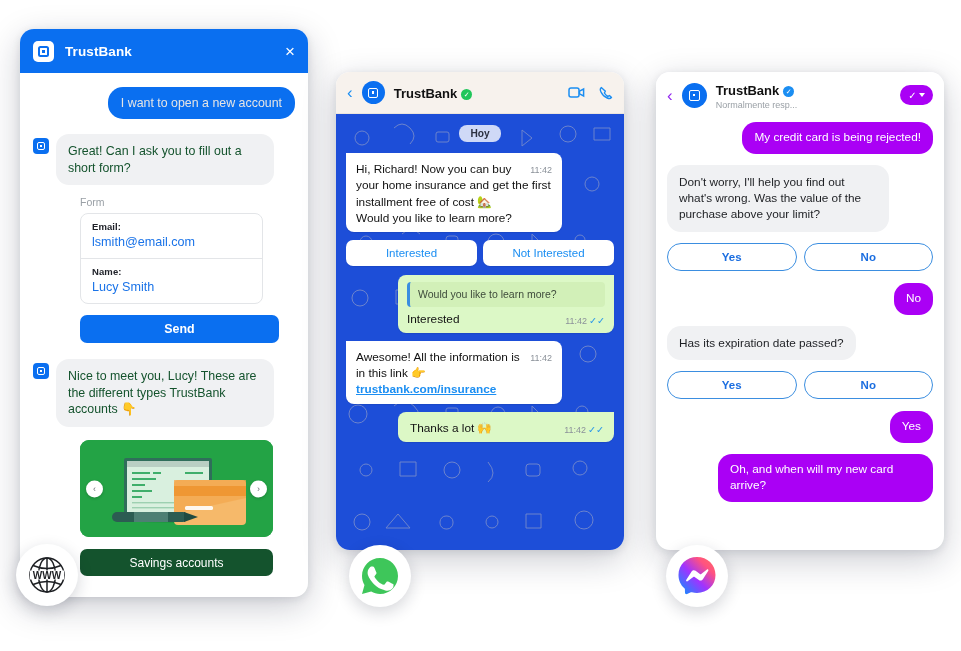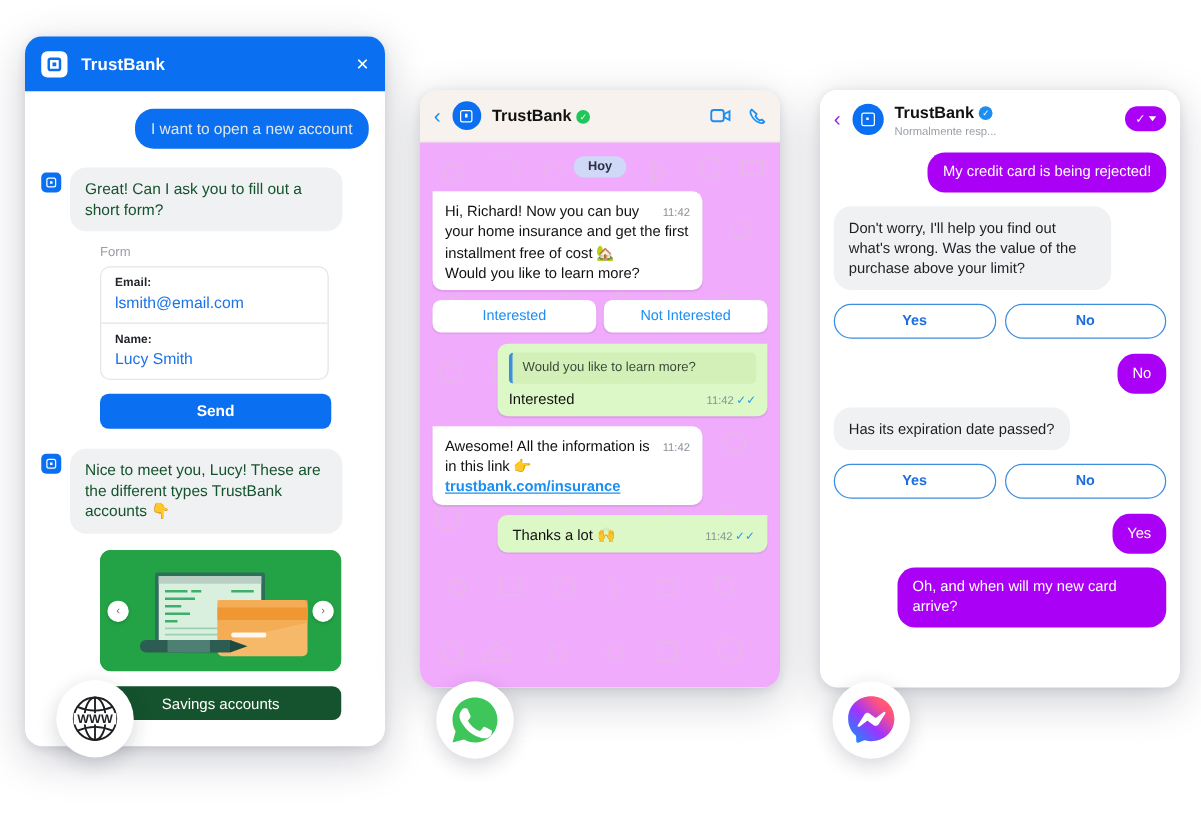--- a/index.html
+++ b/index.html
@@ -65,21 +65,21 @@
   .form-label { font-size: 10.5px; color: #9aa0a6; margin: 11px 0 5px 47px; }
   .form-card {
     margin-left: 47px; width: 183px; border: 1px solid #e3e5e8; border-radius: 8px;
     background: #fff; overflow: hidden;
   }
   .form-field { padding: 7px 11px 9px 11px; }
   .form-field + .form-field { border-top: 1px solid #e3e5e8; }
   .ff-label { font-size: 9.5px; color: #20232a; font-weight: bold; letter-spacing: .1px; }
   .ff-value { font-size: 12.6px; color: #1a73e8; margin-top: 3px; }
   .send-btn {
-    margin: 11px 0 0 47px; width: 185px; height: 28px; background: #0a6ff0;
+    margin: 11px 0 0 47px; width: 199px; height: 28px; background: #0a6ff0;
     border-radius: 7px; color: #fff; font-size: 12.4px; font-weight: bold;
     display: flex; align-items: center; justify-content: center; cursor: pointer;
   }
   .bot-row.second { margin-top: 16px; }
   .card-carousel {
     margin: 13px 0 0 47px; width: 193px; height: 97px; border-radius: 9px;
     background: #23a345; position: relative; overflow: hidden;
   }
   .carousel-arrow {
     position: absolute; top: 50%; transform: translateY(-50%);
@@ -116,21 +116,21 @@
   .wa-name { font-size: 13px; font-weight: bold; color: #111; }
   .verified {
     width: 11px; height: 11px; border-radius: 50%; background: #20c65a;
     color: #fff; font-size: 7px; display: inline-flex;
     align-items: center; justify-content: center; margin-left: 4px; vertical-align: 1px;
   }
   .wa-actions { margin-left: auto; display: flex; gap: 14px; align-items: center; }
   .wa-actions svg { display: block; }
 
   .wa-body {
-    height: 436px; background: #f0abfc; padding: 9px 10px 0 10px; position: relative;
+    height: 436px; background: #1d4ed8; padding: 9px 10px 0 10px; position: relative;
   }
   .wa-pattern { position: absolute; inset: 0; opacity: .5; }
   .wa-content { position: relative; }
   .hoy-pill {
     width: 42px; margin: 2px auto 11px auto; background: #cfd9f7; color: #2b3040;
     font-size: 10.2px; font-weight: bold; text-align: center; padding: 3px 0;
     border-radius: 8px;
   }
   .wa-in {
     background: #fff; border-radius: 8px; border-top-left-radius: 0;
@@ -208,21 +208,21 @@
     color: #1b6ee0; font-size: 11.5px; font-weight: bold; text-align: center;
     padding: 7px 0; cursor: pointer;
   }
 
   
   .badge {
     position: absolute; width: 62px; height: 62px; border-radius: 50%;
     background: #fff; display: flex; align-items: center; justify-content: center;
     box-shadow: 0 5px 16px rgba(20,25,50,.18);
   }
-  #badge-web { left: 45px; top: 544px; }
+  #badge-web { left: 16px; top: 544px; }
   #badge-wa  { left: 349px; top: 545px; }
   #badge-ms  { left: 666px; top: 545px; }
   .clearfix::after { content: ""; display: table; clear: both; }
 </style>
 </head>
 <body>
 
 <div class="stage">
 
   <div class="panel" id="web-panel">

